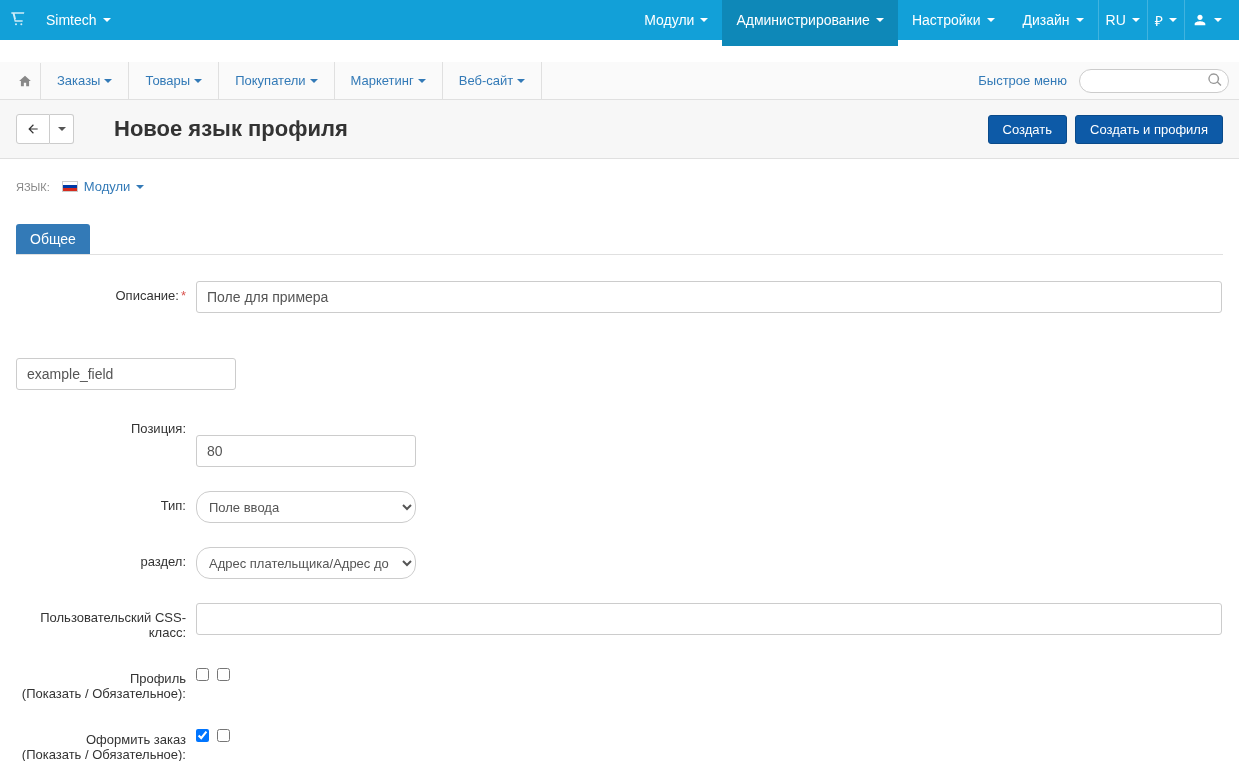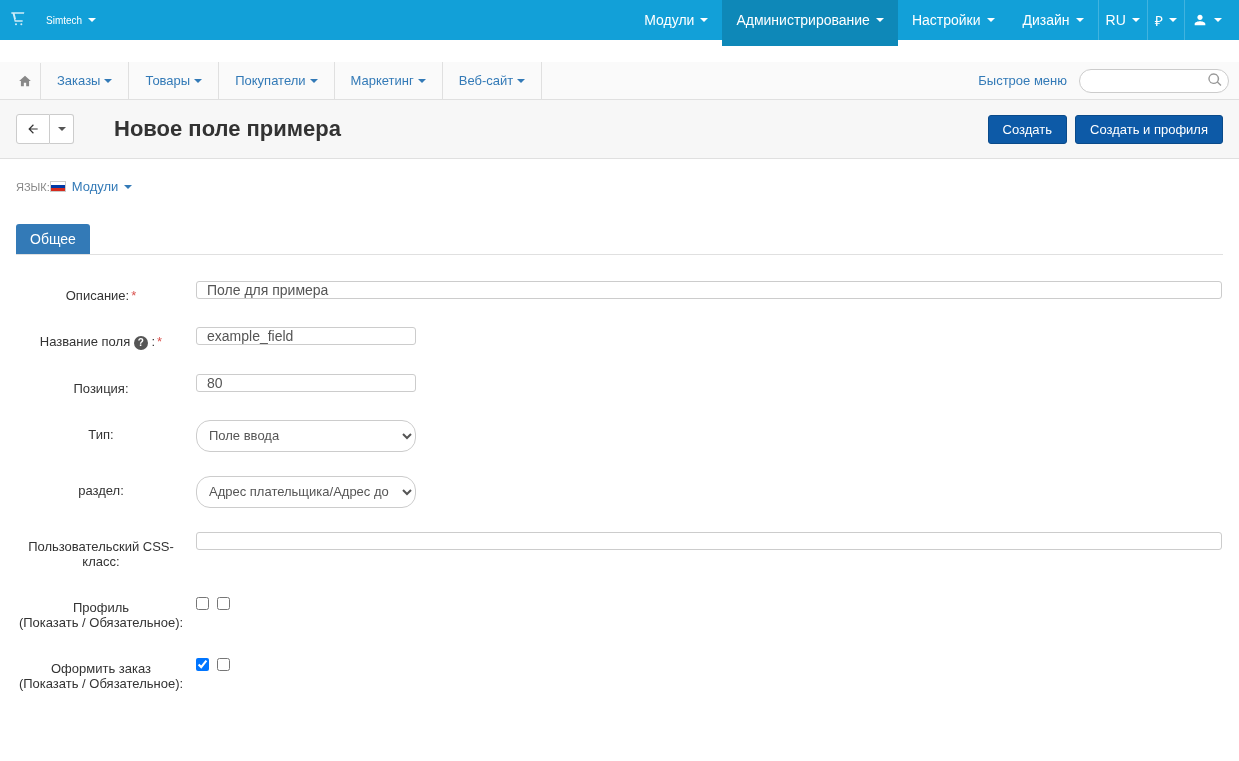--- a/index.html
+++ b/index.html
@@ -1,21 +1,21 @@
 <!DOCTYPE html>
 <html><head>
 <meta charset="utf-8">
 <style>
 * { box-sizing: border-box; margin: 0; padding: 0; }
 body { font-family: Arial, Helvetica, sans-serif; font-size: 13px; color: #333; background: #fff; }
 
 .topbar { background: #12a0d8; height: 40px; display: flex; align-items: center; color: #fff; padding: 0 10px; }
 .topbar-left { display: flex; align-items: center; gap: 14px; }
 .cart-ico { width: 16px; height: 16px; opacity: 0.8; }
-.brand { display: flex; align-items: center; gap: 6px; cursor: pointer; padding: 0 6px; font-size: 10px; }
+.brand { display: flex; align-items: center; gap: 6px; cursor: pointer; padding: 0 6px; font-size: 14px; }
 .topbar-spacer { flex: 1; }
 .topnav { display: flex; height: 51px; }
 .topnav-item { display: flex; align-items: center; padding: 0 14px; cursor: pointer; gap: 6px; font-size: 14px; }
 .topnav-item.active { background: #0e88b8; }
 .caret { display: inline-block; width: 0; height: 0; border-left: 4px solid transparent; border-right: 4px solid transparent; border-top: 4px solid currentColor; }
 .topnav-icon-item { display: flex; align-items: center; padding: 0 7px; cursor: pointer; border-left: 1px solid rgba(255,255,255,0.2); gap: 6px; font-size: 14px; }
 .user-ico { width: 16px; height: 16px; fill: #fff; }
 
 .subbar { background: #fafafa; border-bottom: 1px solid #e0e0e0; height: 38px; display: flex; align-items: center; padding: 0 10px; margin-top: 22px; }
 .home-ico { color: #888; padding: 0 8px; display: flex; align-items: center; height: 36px; border-right: 1px solid #e0e0e0; margin-right: 0; }
@@ -29,34 +29,34 @@
 
 .titlebar { border-bottom: 1px solid #e0e0e0; padding: 14px 16px; display: flex; align-items: center; gap: 14px; background: #f7f7f7;}
 .titlebar-left { display: flex; }
 .back-btn { width: 34px; height: 30px; border: 1px solid #ccc; background: #fff; display: flex; align-items: center; justify-content: center; cursor: pointer; border-radius: 3px 0 0 3px; font-size: 16px; font-weight: bold; }
 .back-caret { width: 24px; height: 30px; border: 1px solid #ccc; border-left: none; background: #fff; display: flex; align-items: center; justify-content: center; cursor: pointer; border-radius: 0 3px 3px 0; }
 .page-title { font-size: 22px; font-weight: bold; color: #333; flex: 1; padding-left: 26px; }
 .titlebar-actions { display: flex; gap: 8px; }
 .btn-primary { background: #0d5aa7; color: #fff; border: 1px solid #0a4a8a; padding: 6px 14px; border-radius: 3px; cursor: pointer; font-size: 13px; }
 
 .content { padding: 20px 16px; max-width: 1239px; }
-.lang-row { display: flex; align-items: center; margin-bottom: 30px; color: #888; text-transform: uppercase; font-size: 11px; }
+.lang-row { display: flex; align-items: center; gap: 12px; margin-bottom: 30px; color: #888; text-transform: uppercase; font-size: 11px; }
 .lang-selector { text-transform: none; display: flex; align-items: center; gap: 6px; color: #337ab7; cursor: pointer; font-size: 13px; }
 .flag { width: 16px; height: 11px; background: linear-gradient(to bottom, #fff 33%, #0039a6 33%, #0039a6 66%, #d52b1e 66%); border: 1px solid #ccc; }
 
 .tabs { border-bottom: 1px solid #e0e0e0; margin-bottom: 26px; }
 .tab { display: inline-block; background: #337ab7; color: #fff; padding: 7px 14px; border-radius: 3px 3px 0 0; font-size: 14px; }
 
 .form-row { display: flex; margin-bottom: 24px; align-items: flex-start; }
-.form-label { width: 180px; text-align: center; padding-right: 10px; padding-top: 7px; color: #333; font-size: 13px; }
+.form-label { width: 180px; text-align: right; padding-right: 10px; padding-top: 7px; color: #333; font-size: 13px; }
 .form-label .subtext { display: block; color: #333; }
 .req { color: #d9534f; margin-left: 2px; }
 .form-control-wrap { flex: 1; max-width: 1026px; }
-.form-input { height: 18px; border: 1px solid #ccc; border-radius: 3px; padding: 0 10px; font-size: 14px; color: #555; width: 100%; }
-.form-input.narrow { width: 220px; }
+.form-input { height: 32px; border: 1px solid #ccc; border-radius: 3px; padding: 0 10px; font-size: 14px; color: #555; width: 100%; }
+.form-input.narrow { width: 220px; margin-top: 21px; }
 .form-select { height: 32px; border: 1px solid #ccc; border-radius: 14px; padding: 0 8px; font-size: 13px; color: #555; width: 220px; background: #fff; }
 .checkbox-group { display: flex; gap: 8px; padding-top: 4px; }
 .help-ico { display: inline-flex; width: 14px; height: 14px; border-radius: 50%; background: #555; color: #fff; align-items: center; justify-content: center; font-size: 10px; font-weight: bold; }
 </style>
 </head>
 <body>
 
 <div class="topbar">
   <div class="topbar-left">
     <span>
@@ -150,21 +150,21 @@
   <div class="titlebar-left">
     <div class="back-btn">
       <svg width="14" height="14" viewBox="0 0 24 24" fill="#333">
           <path d="M20 11H7.8l5.6-5.6L12 4l-8 8 8 8 1.4-1.4L7.8 13H20z"></path>
         </svg>
     </div>
     <div class="back-caret">
       <span class="caret" style="border-top-color:#555"></span>
     </div>
   </div>
-  <div class="page-title">Новое поле примера</div>
+  <div class="page-title">Новое язык профиля</div>
   <div class="titlebar-actions">
     <button class="btn-primary">Создать</button>
     <button class="btn-primary">Создать и профиля</button>
   </div>
 </div>
 
 <div class="content">
   <div class="lang-row">
     <span>язык:</span>
     <div class="lang-selector">
@@ -181,25 +181,20 @@
   <div class="form-row">
     <div class="form-label">
       <span>Описание:</span><span class="req">*</span>
     </div>
     <div class="form-control-wrap">
       <input class="form-input" type="text" value="Поле для примера" style="">
     </div>
   </div>
 
   <div class="form-row">
-    <div class="form-label">
-      <span>Название поля</span>
-      <span class="help-ico">?</span>
-      <span>:</span><span class="req">*</span>
-    </div>
     <div class="form-control-wrap">
       <input class="form-input narrow" type="text" value="example_field" style="">
     </div>
   </div>
 
   <div class="form-row">
     <div class="form-label">
       <span>Позиция:</span>
     </div>
     <div class="form-control-wrap">

